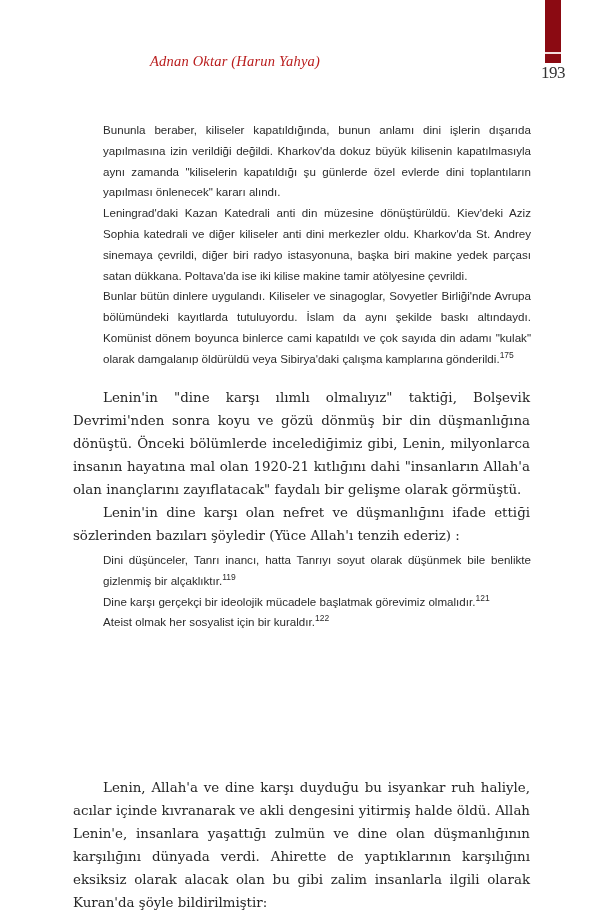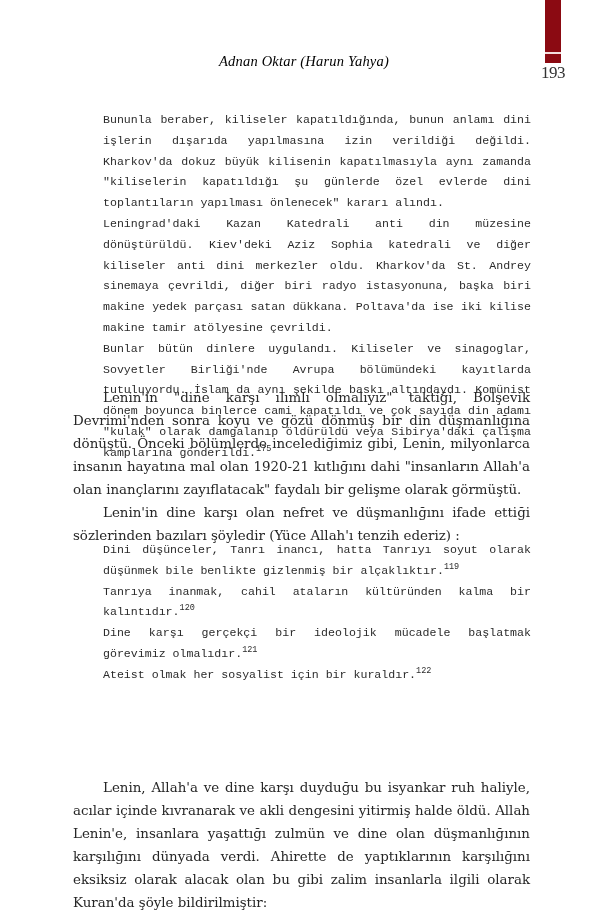--- a/index.html
+++ b/index.html
@@ -37,38 +37,38 @@
       top: 63px;
       width: 32px;
       text-align: center;
       font-family: "Liberation Serif", serif;
       font-size: 17px;
       color: #333;
       letter-spacing: -0.5px;
     }
     .running-header {
       position: absolute;
-      left: 159px;
+      left: 150px;
       width: 290px;
       top: 53px;
-      text-align: center;
       font-family: "Liberation Serif", serif;
       font-style: italic;
       font-size: 14.5px;
-      color: #000000;
+      color: #b91c1c;
       letter-spacing: 0.2px;
     }
     .quote-block {
       position: absolute;
       left: 103px;
       width: 428px;
-      font-family: Liberation Mono, monospace;
+      font-family: Liberation Sans, sans-serif;
       font-size: 11.6px;
       line-height: 20.8px;
       color: #2b2b2b;
+      margin-top: 10px;
     }
     .quote-block p {
       margin: 0;
       text-align: justify;
       text-align-last: left;
     }
     .quote-1 { top: 110px; }
     .quote-2 { top: 540px; }
     .body-block {
       position: absolute;
@@ -107,20 +107,19 @@
   <p><span>Bunlar bütün dinlere uygulandı. Kiliseler ve sinagoglar, Sovyetler Birliği'nde Avrupa bölümündeki kayıtlarda tutuluyordu. İslam da aynı şekilde baskı altındaydı. Komünist dönem boyunca binlerce cami kapatıldı ve çok sayıda din adamı "kulak" olarak damgalanıp öldürüldü veya Sibirya'daki çalışma kamplarına gönderildi.</span><sup>175</sup></p>
 </div>
 
 <div class="body-block body-1">
   <p>Lenin'in "dine karşı ılımlı olmalıyız" taktiği, Bolşevik Devrimi'nden sonra koyu ve gözü dönmüş bir din düşmanlığına dönüştü. Önceki bölümlerde incelediğimiz gibi, Lenin, milyonlarca insanın hayatına mal olan 1920-21 kıtlığını dahi "insanların Allah'a olan inançlarını zayıflatacak" faydalı bir gelişme olarak görmüştü.</p>
   <p>Lenin'in dine karşı olan nefret ve düşmanlığını ifade ettiği sözlerinden bazıları şöyledir (Yüce Allah'ı tenzih ederiz) :</p>
 </div>
 
 <div class="quote-block quote-2">
   <p><span>Dini düşünceler, Tanrı inancı, hatta Tanrıyı soyut olarak düşünmek bile benlikte gizlenmiş bir alçaklıktır.</span><sup>119</sup></p>
-  <p><span>Tanrıya inanmak, cahil ataların kültüründen kalma bir kalıntıdır.</span><sup>120</sup></p>
   <p><span>Dine karşı gerçekçi bir ideolojik mücadele başlatmak görevimiz olmalıdır.</span><sup>121</sup></p>
   <p><span>Ateist olmak her sosyalist için bir kuraldır.</span><sup>122</sup></p>
 </div>
 
 <div class="body-block body-2">
   <p>Lenin, Allah'a ve dine karşı duyduğu bu isyankar ruh haliyle, acılar içinde kıvranarak ve akli dengesini yitirmiş halde öldü. Allah Lenin'e, insanlara yaşattığı zulmün ve dine olan düşmanlığının karşılığını dünyada verdi. Ahirette de yaptıklarının karşılığını eksiksiz olarak alacak olan bu gibi zalim insanlarla ilgili olarak Kuran'da şöyle bildirilmiştir:</p>
 </div>
 
 </body></html>

